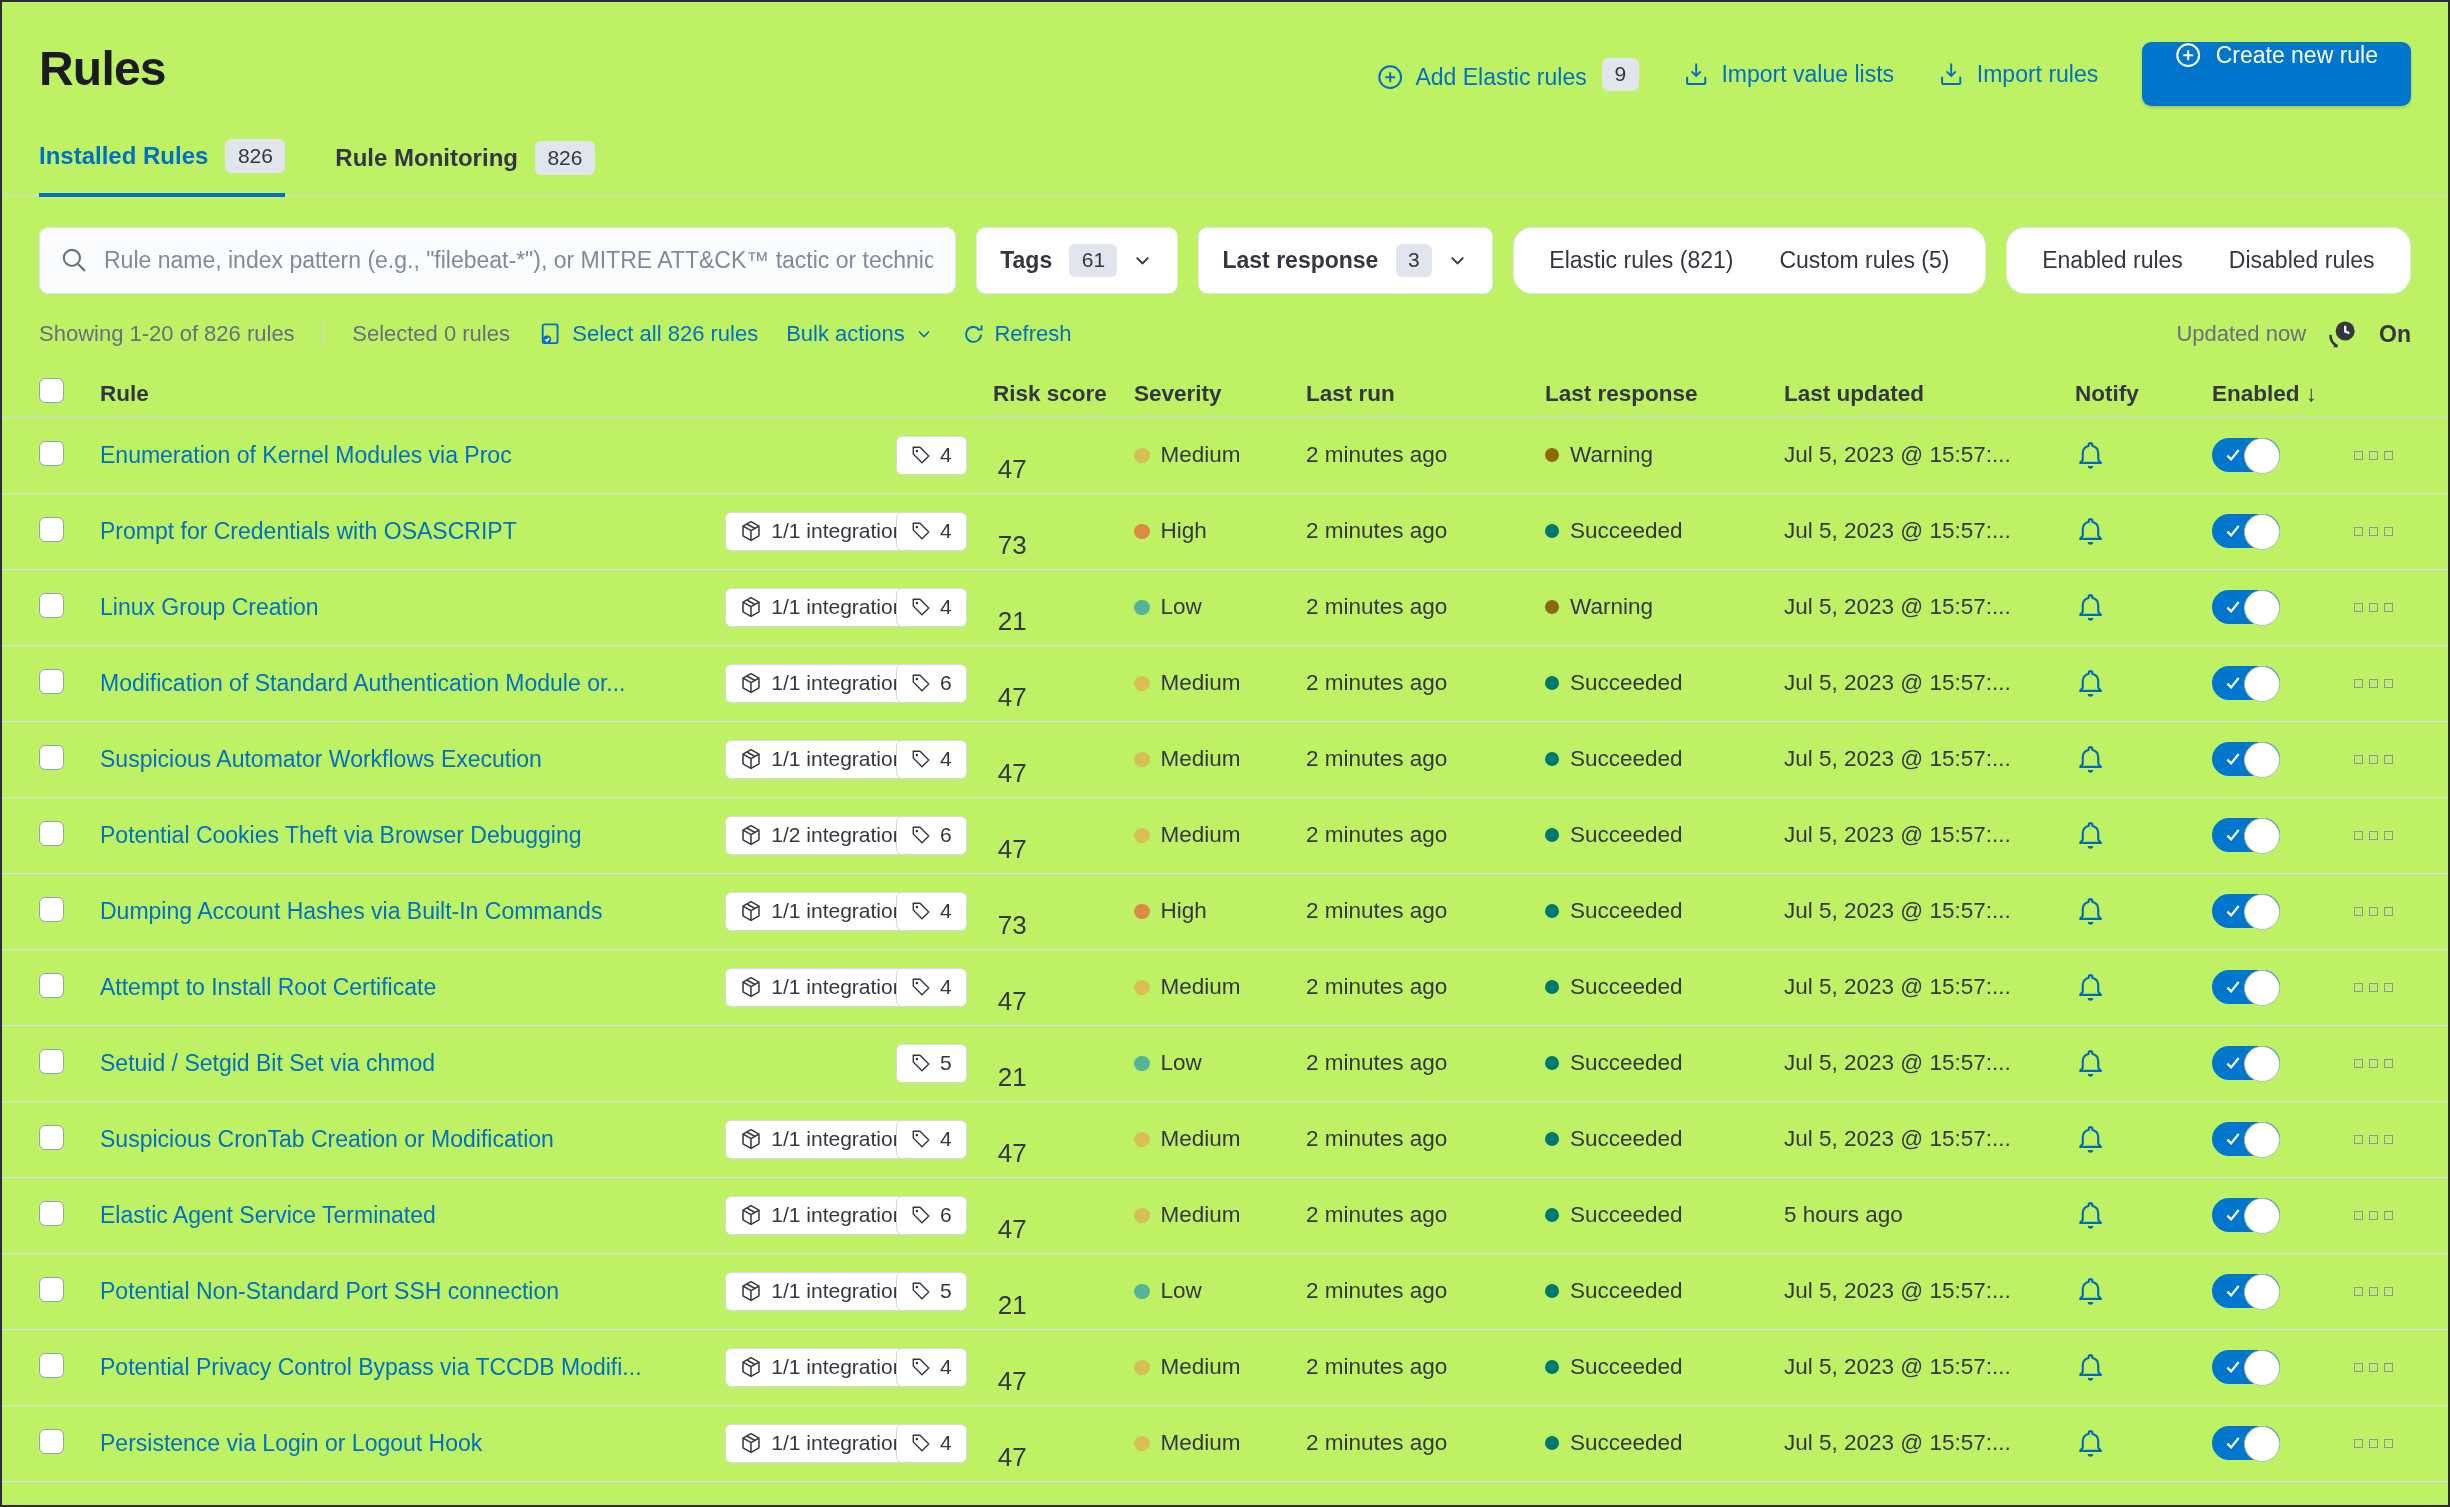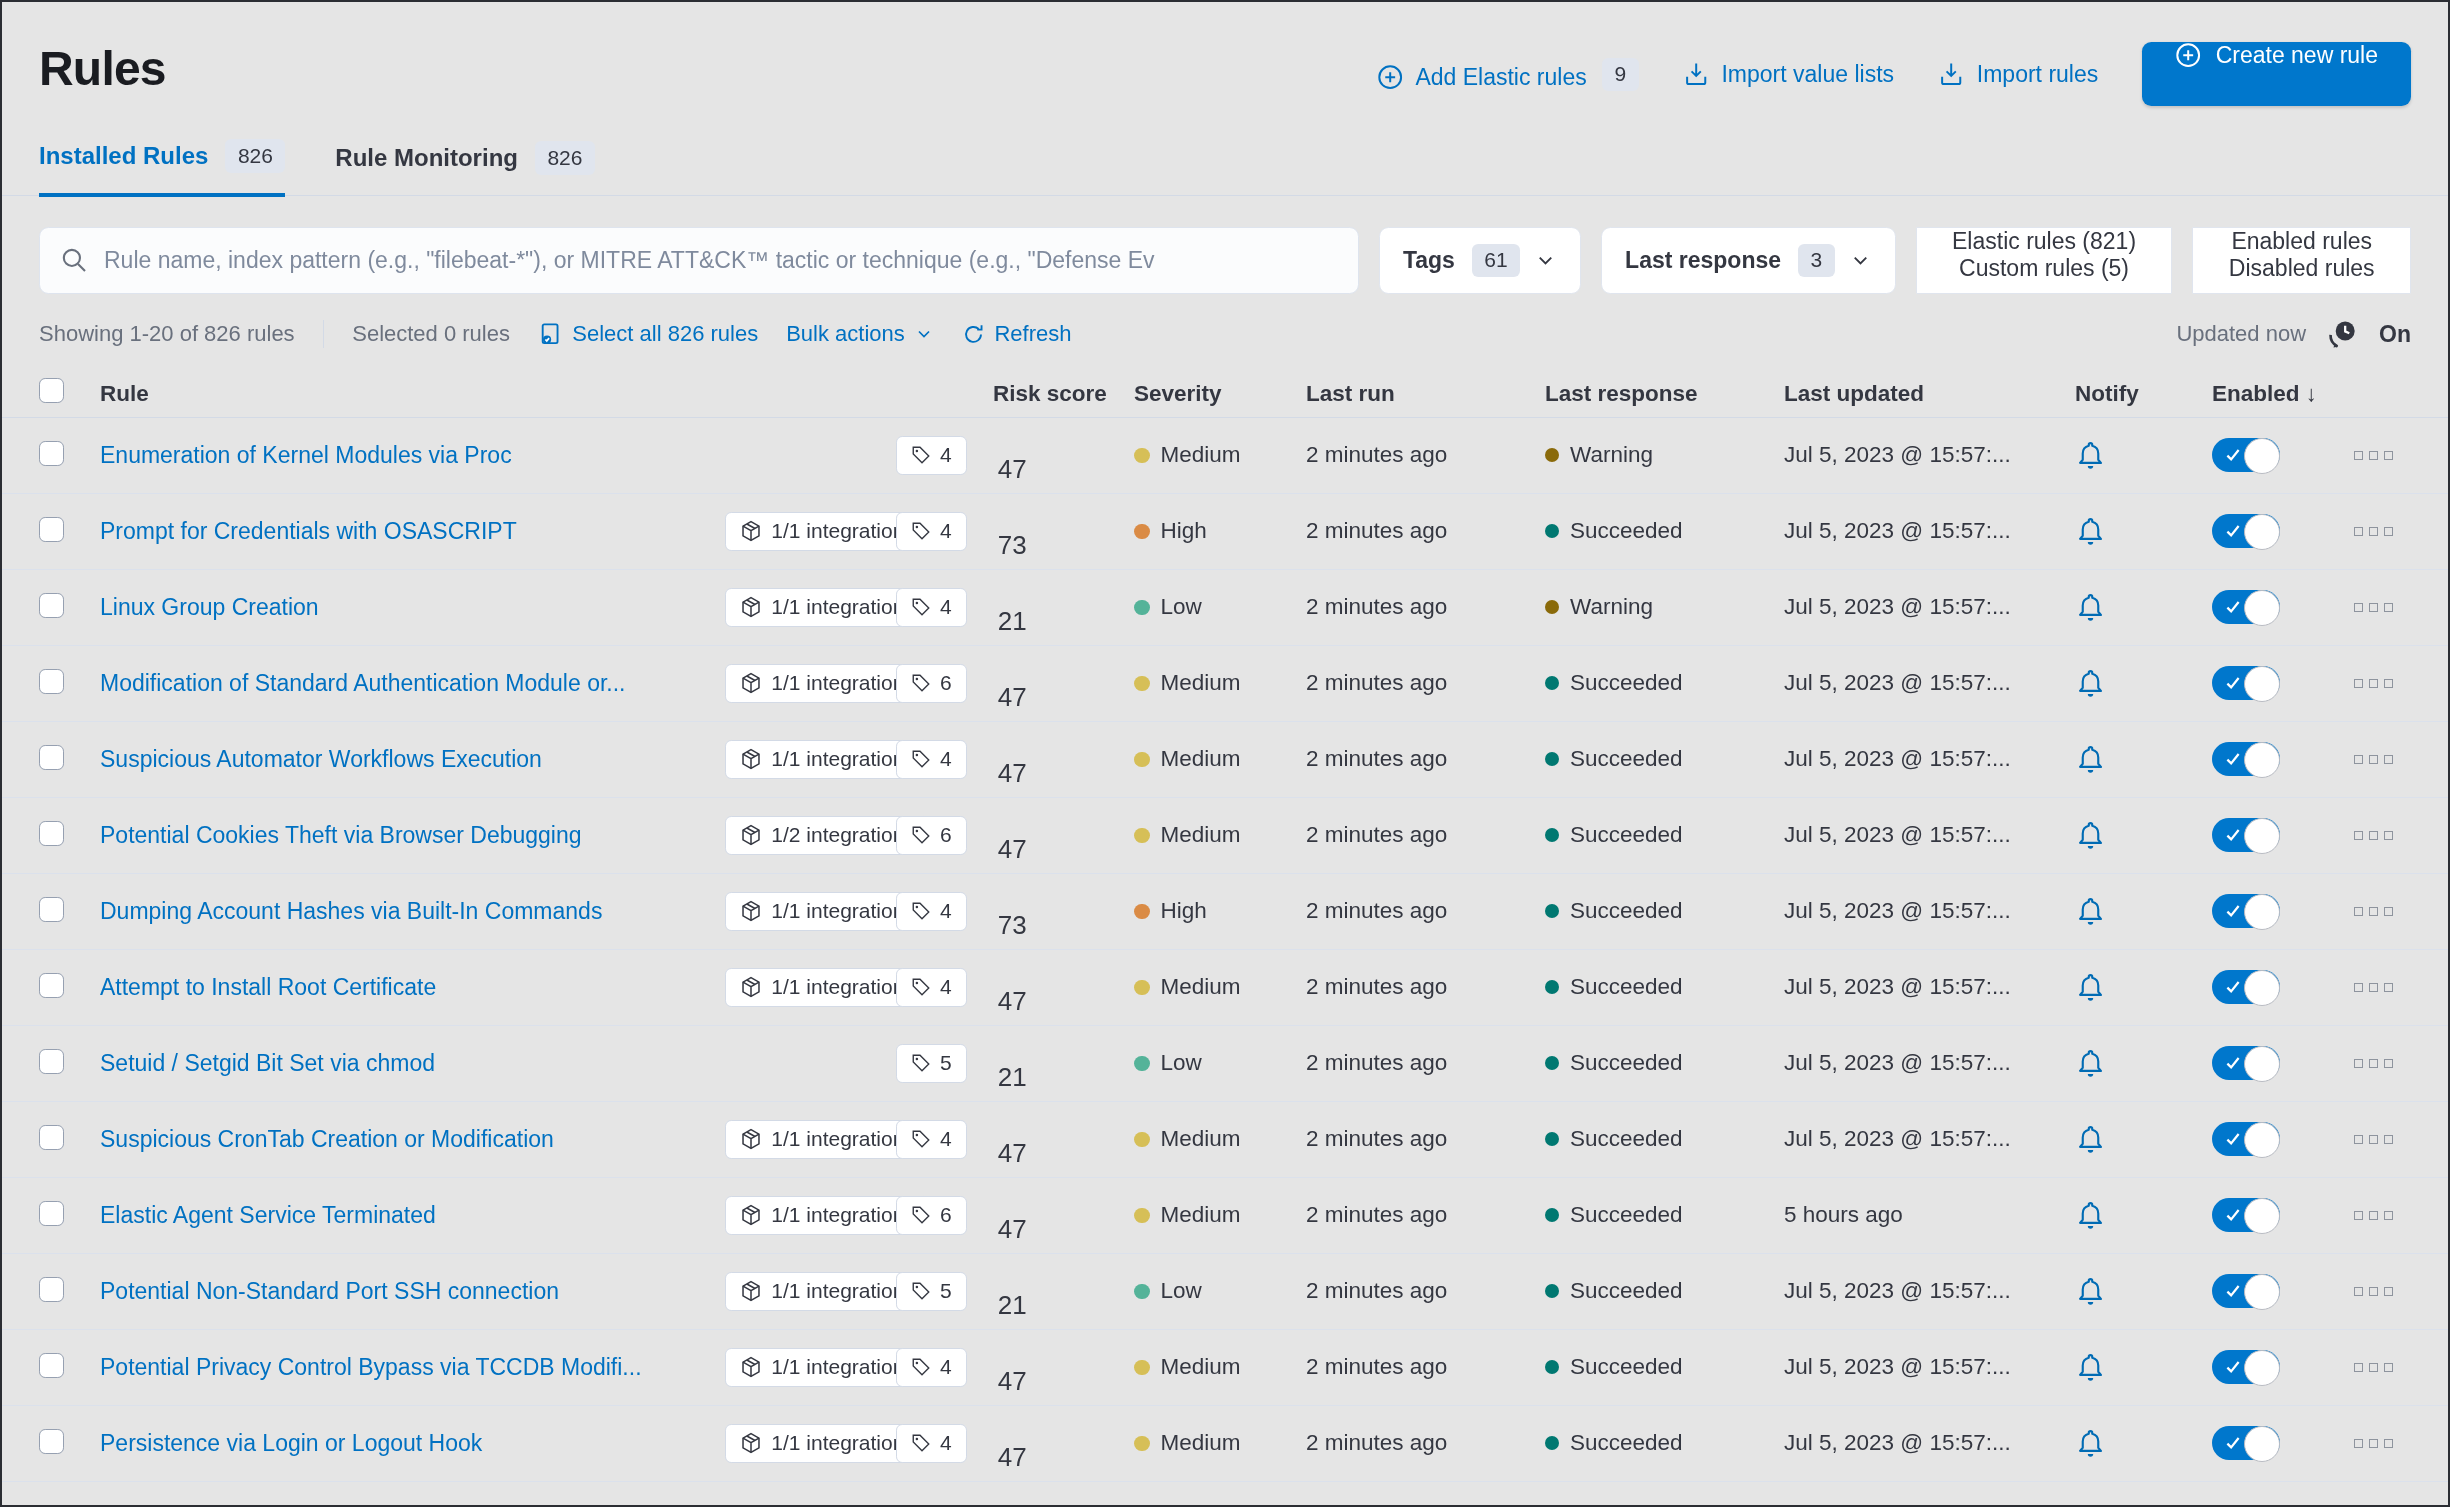--- a/index.html
+++ b/index.html
@@ -1,18 +1,18 @@
 <!DOCTYPE html>
 <html style="font-size:12.4px"><head>
 <meta charset="utf-8">
 <style>
   * { box-sizing: border-box; }
   html,body { margin:0; padding:0; background:#fff; }
   body { font-family:"Liberation Sans", sans-serif; color:#343741; }
-  .screen { width:2450px; height:1507px; border:2.3px solid #2b2d33; background:#e5e5e5; overflow:hidden; position:relative; }
+  .screen { width:2450px; height:1507px; border:2.3px solid #2b2d33; background:#bef264; overflow:hidden; position:relative; }
 
   
   .top { display:flex; justify-content:space-between; align-items:flex-start; padding:34px 37px 0 37px; }
   .page-title { font-size:48px; font-weight:700; color:#1a1c21; letter-spacing:-0.8px; margin:4.7px 0 0 0; }
   .top-actions { display:flex; align-items:center; gap:44px; margin-top:6.2px; }
   .link-btn { display:inline-flex; align-items:flex-end; gap:12.4px; color:#0071c2; font-size:23px; font-weight:500; cursor:pointer; white-space:nowrap; }
   .link-btn svg { flex:0 0 auto; }
   .count-badge { background:#e0e5ee; color:#343741; font-size:21px; font-weight:500; border-radius:6.2px; padding:4.7px 12.4px; margin-left:3.1px; }
   .primary-btn { display:inline-flex; align-items:flex-start; gap:14px; background:#0077cc; color:#fff; font-size:23px; font-weight:500; border:none; border-radius:9.3px; height:64px; padding:0 33px; cursor:pointer; box-shadow:0 1.6px 3.1px rgba(0,0,0,.15); }
 
@@ -23,21 +23,21 @@
   .tab.inactive { color:#343741;align-items:center; }
   .tab .count-badge { font-weight:500; }
 
   
   .filter-row { display:flex; gap:20px; padding:0 37px; margin-top:31px; }
   .search-box { flex:1; height:67px; border:1.6px solid #dee4ee; border-radius:9.3px; background:#fbfcfd; display:flex; align-items:center; padding:0 20px; gap:14px; }
   .search-box input { border:none; outline:none; background:transparent; flex:1; font-size:23px; font-family:"Liberation Sans",sans-serif; color:#343741; }
   .search-box input::placeholder { color:#7f8a9d; }
   .filter-box { height:67px; border:1.6px solid #e0e5ee; border-radius:9.3px; background:#fff; display:flex; align-items:center; padding:0 23px; gap:14px; font-size:23px; color:#343741; cursor:pointer; white-space:nowrap; }
   .filter-box .fl { font-weight:700; }
-  .filter-group { height:67px; border:1.6px solid #e0e5ee; border-radius:1px; background:#fff; display:flex; align-items:center; padding:0 12.4px;flex-direction:column; }
+  .filter-group { height:67px; border:1.6px solid #e0e5ee; border-radius:19px; background:#fff; display:flex; align-items:center; padding:0 12.4px; }
   .filter-group .fg-item { padding:0 23px; font-size:23px; font-weight:500; color:#343741; cursor:pointer; white-space:nowrap; }
 
   
   .utility { display:flex; align-items:center; gap:28px; padding:0 37px; margin-top:24px; font-size:22px; color:#69707d; }
   .u-divider { width:1.6px; height:28px; background:#d3dae6; }
   .u-link { display:inline-flex; align-items:center; gap:9.3px; color:#0071c2; font-weight:500; font-size:22px; cursor:pointer; }
   .u-right { margin-left:auto; display:flex; align-items:center; gap:20px; }
   .u-on { font-size:23px; font-weight:700; color:#343741; }
 
   

